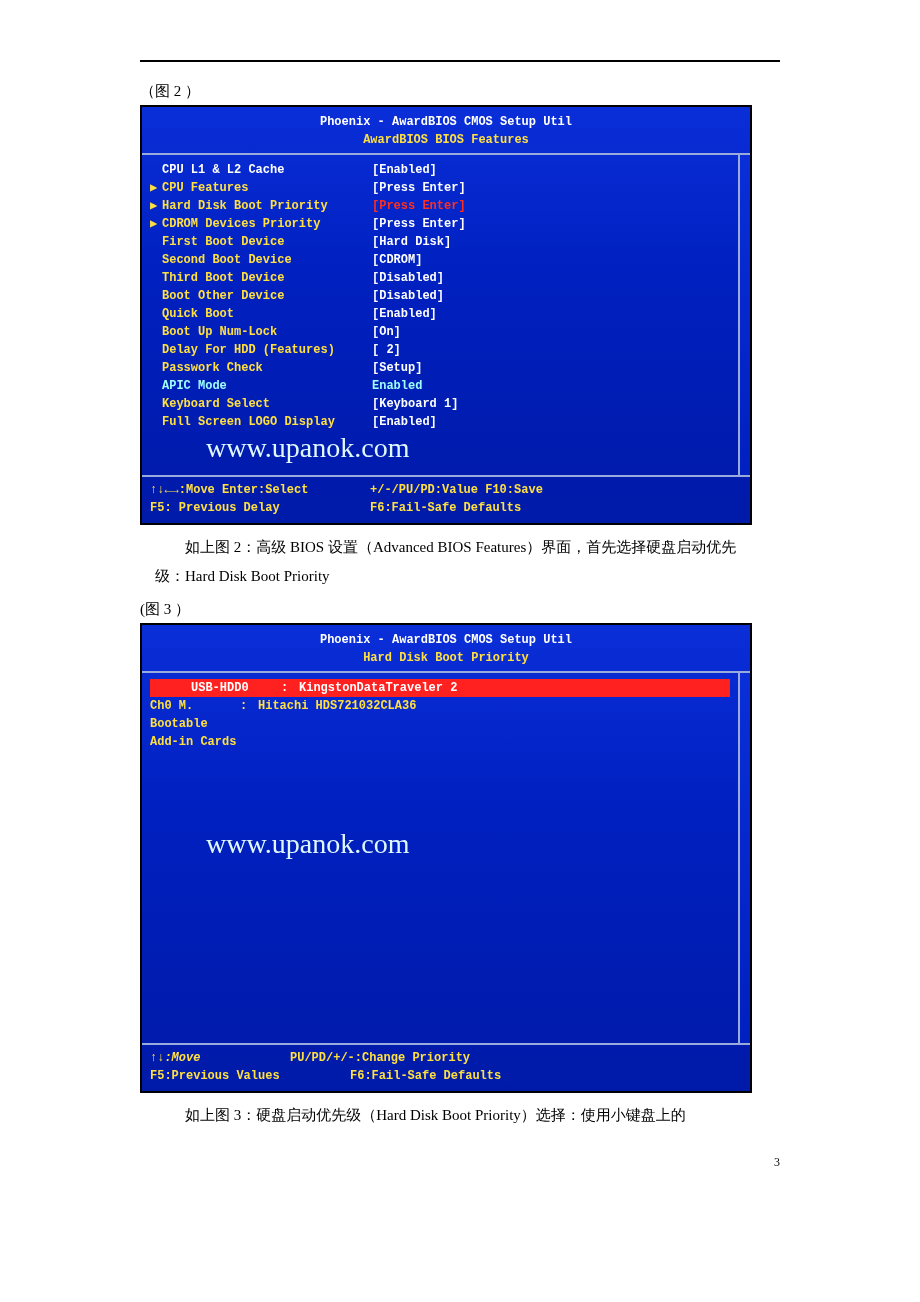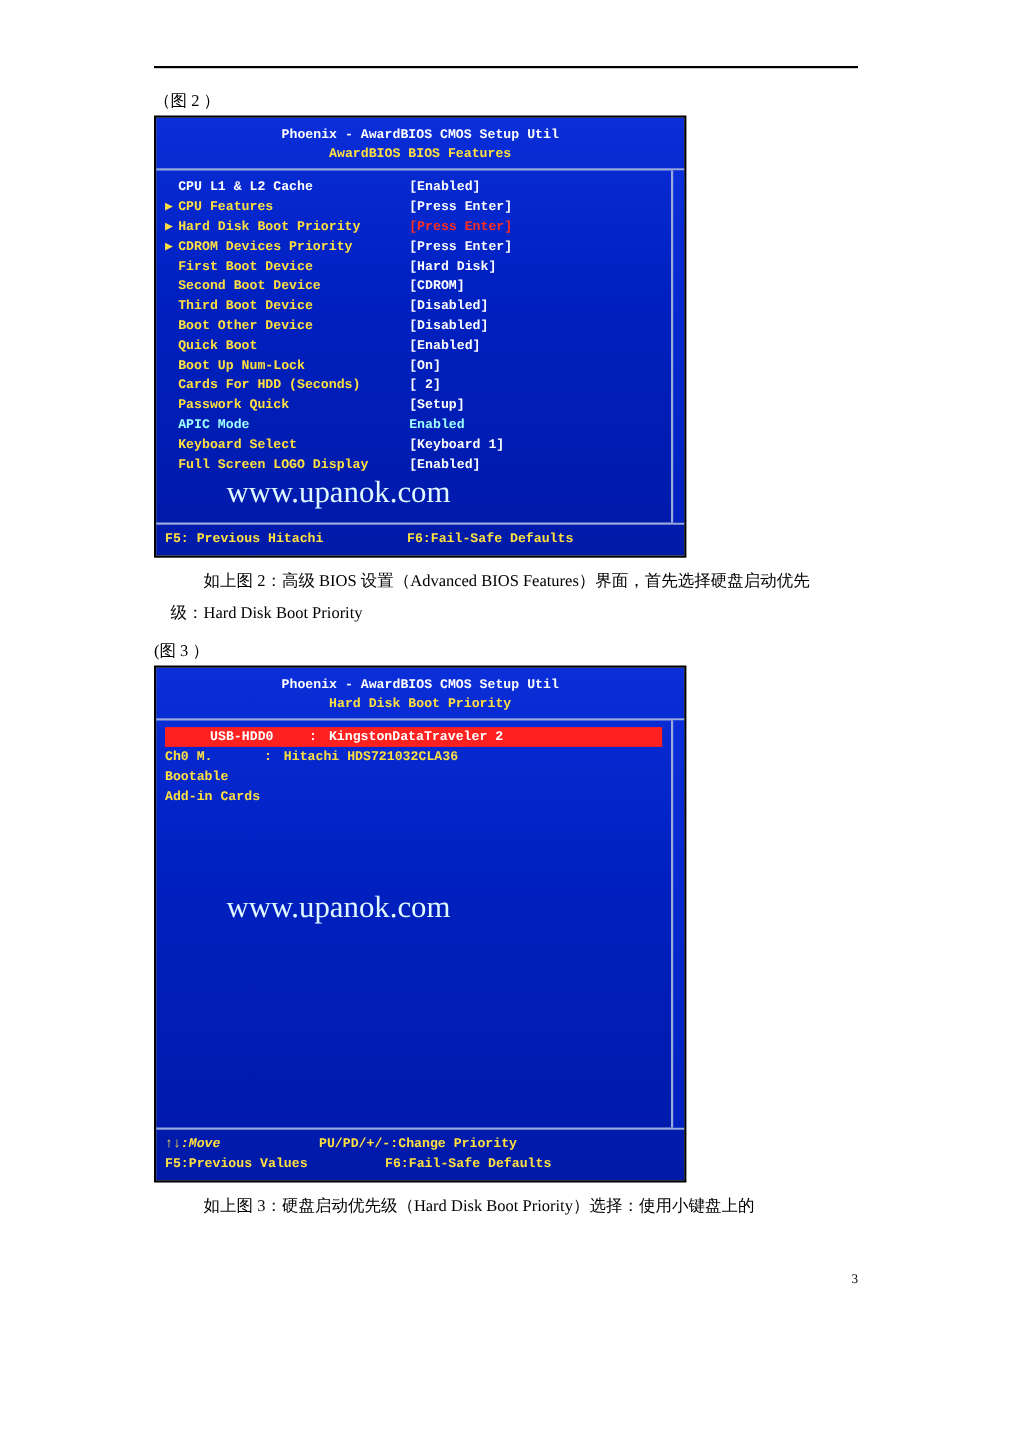--- a/index.html
+++ b/index.html
@@ -20,21 +20,21 @@
   .hr {
     border-top: 2px solid #000;
     margin-bottom: 20px;
   }
   .caption {
     margin: 10px 0 4px 0;
   }
   .bios {
     background: linear-gradient(#0a2ed8, #0020c0 40%, #001aa8);
     border: 2px solid #000;
-    width: 484px;
+    width: 612px;
     color: #fff;
     font-family: "Courier New", monospace;
     font-size: 12px;
     font-weight: bold;
     padding: 0;
     box-sizing: border-box;
     line-height: 1.5;
   }
   .bios-header {
     text-align: center;
@@ -150,26 +150,26 @@
             <span class="lbl ylw">Quick Boot</span>
             <span class="val ">[Enabled]</span>
           </div>
           <div class="row">
             <span class="mrk ylw"></span>
             <span class="lbl ylw">Boot Up Num-Lock</span>
             <span class="val ">[On]</span>
           </div>
           <div class="row">
             <span class="mrk ylw"></span>
-            <span class="lbl ylw">Cards For HDD (Seconds)</span>
+            <span class="lbl ylw">Delay For HDD (Features)</span>
             <span class="val ">[ 2]</span>
           </div>
           <div class="row">
             <span class="mrk ylw"></span>
-            <span class="lbl ylw">Passwork Quick</span>
+            <span class="lbl ylw">Passwork Check</span>
             <span class="val ">[Setup]</span>
           </div>
           <div class="row">
             <span class="mrk "></span>
             <span class="lbl teal">APIC Mode</span>
             <span class="val teal"> Enabled</span>
           </div>
           <div class="row">
             <span class="mrk ylw"></span>
             <span class="lbl ylw">Keyboard Select</span>
@@ -178,21 +178,25 @@
           <div class="row">
             <span class="mrk ylw"></span>
             <span class="lbl ylw">Full Screen LOGO Display</span>
             <span class="val ">[Enabled]</span>
           </div>
         </div>
       <div class="bios-side"></div>
     </div>
     <div class="bios-footer">
       <div class="row">
-        <span style="width:220px;display:inline-block;">F5: Previous Hitachi</span>
+        <span style="width:220px;display:inline-block;">↑↓←→:Move  Enter:Select</span>
+        <span>+/-/PU/PD:Value  F10:Save</span>
+      </div>
+      <div class="row">
+        <span style="width:220px;display:inline-block;">F5: Previous Delay</span>
         <span>F6:Fail-Safe Defaults</span>
       </div>
     </div>
   </div>
 
   <p class="para indent">如上图 2：高级 BIOS 设置（Advanced BIOS Features）界面，首先选择硬盘启动优先级：Hard Disk Boot Priority</p>
 
   <div class="caption">(图 3 ）</div>
 
   <div class="bios">

